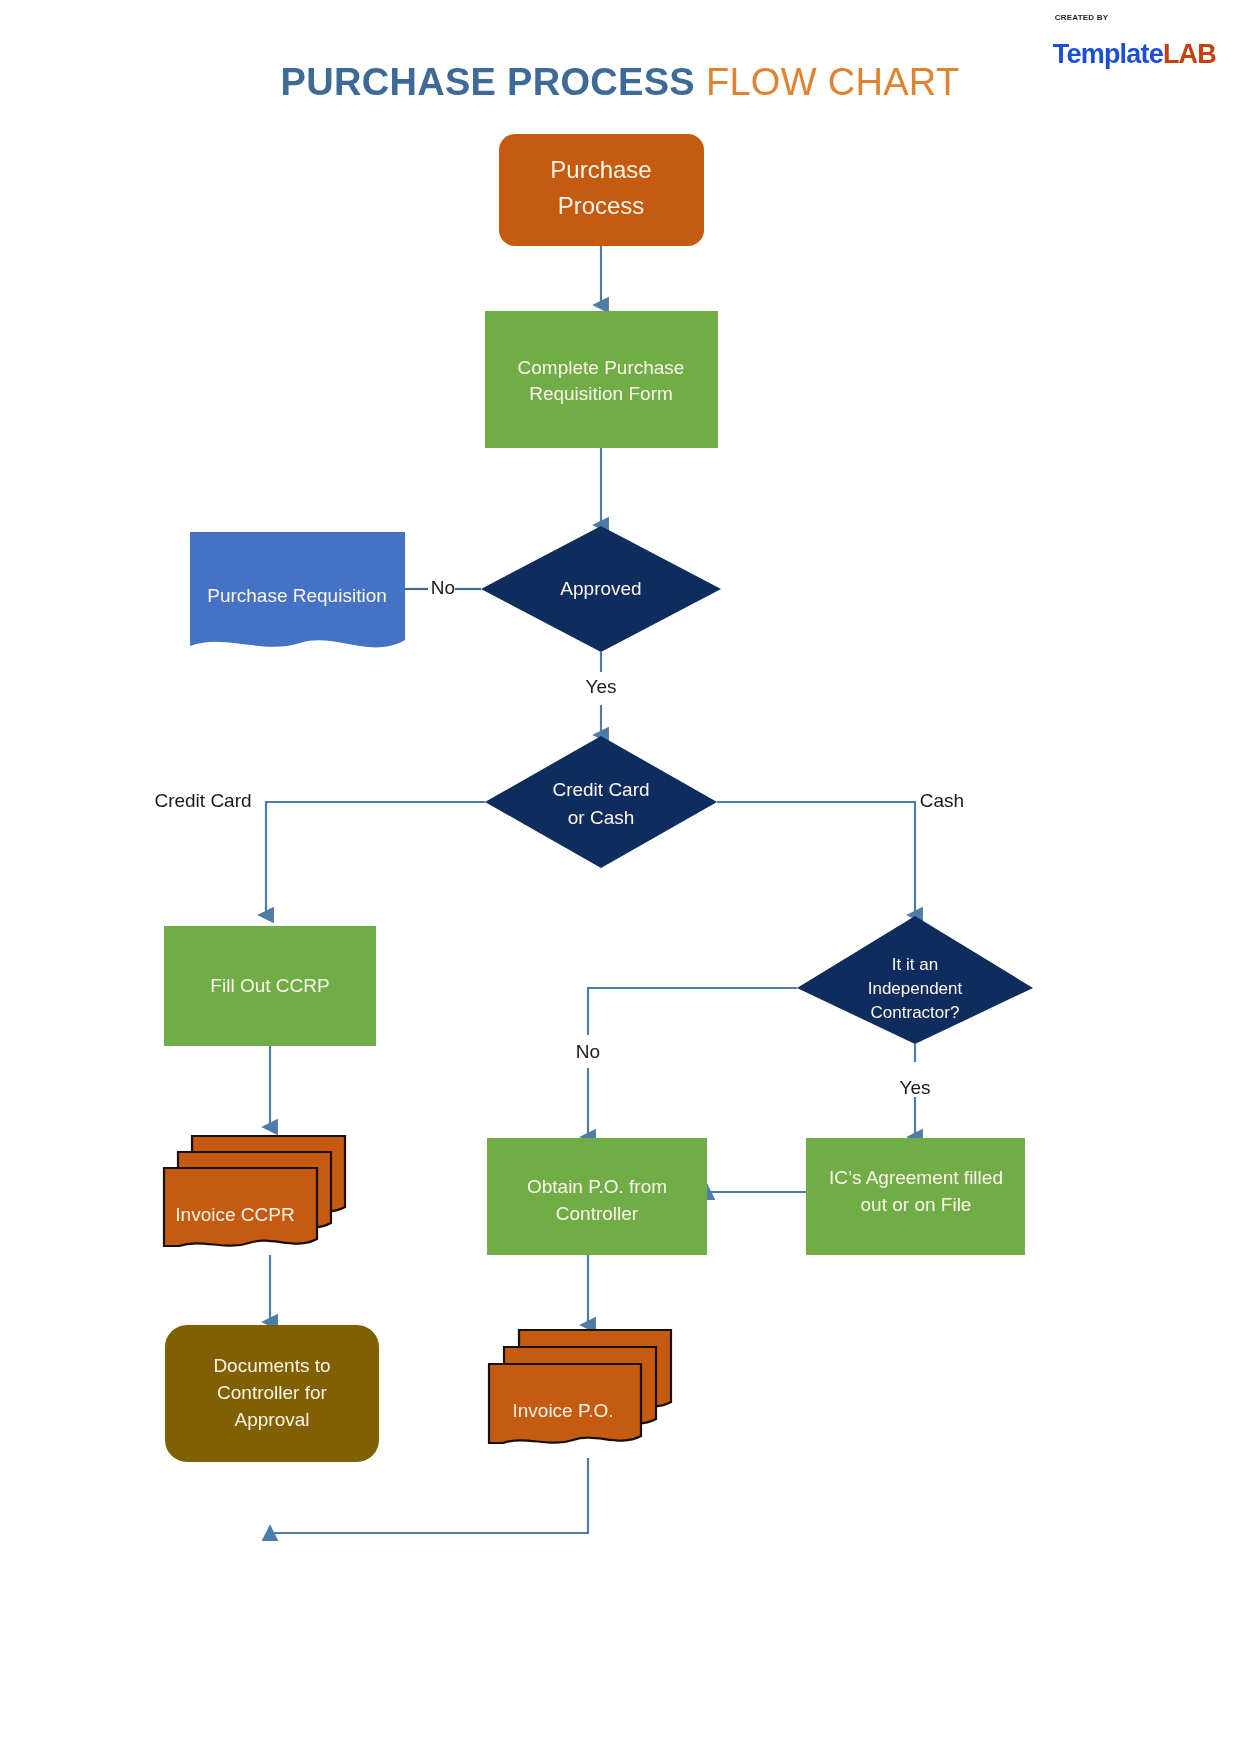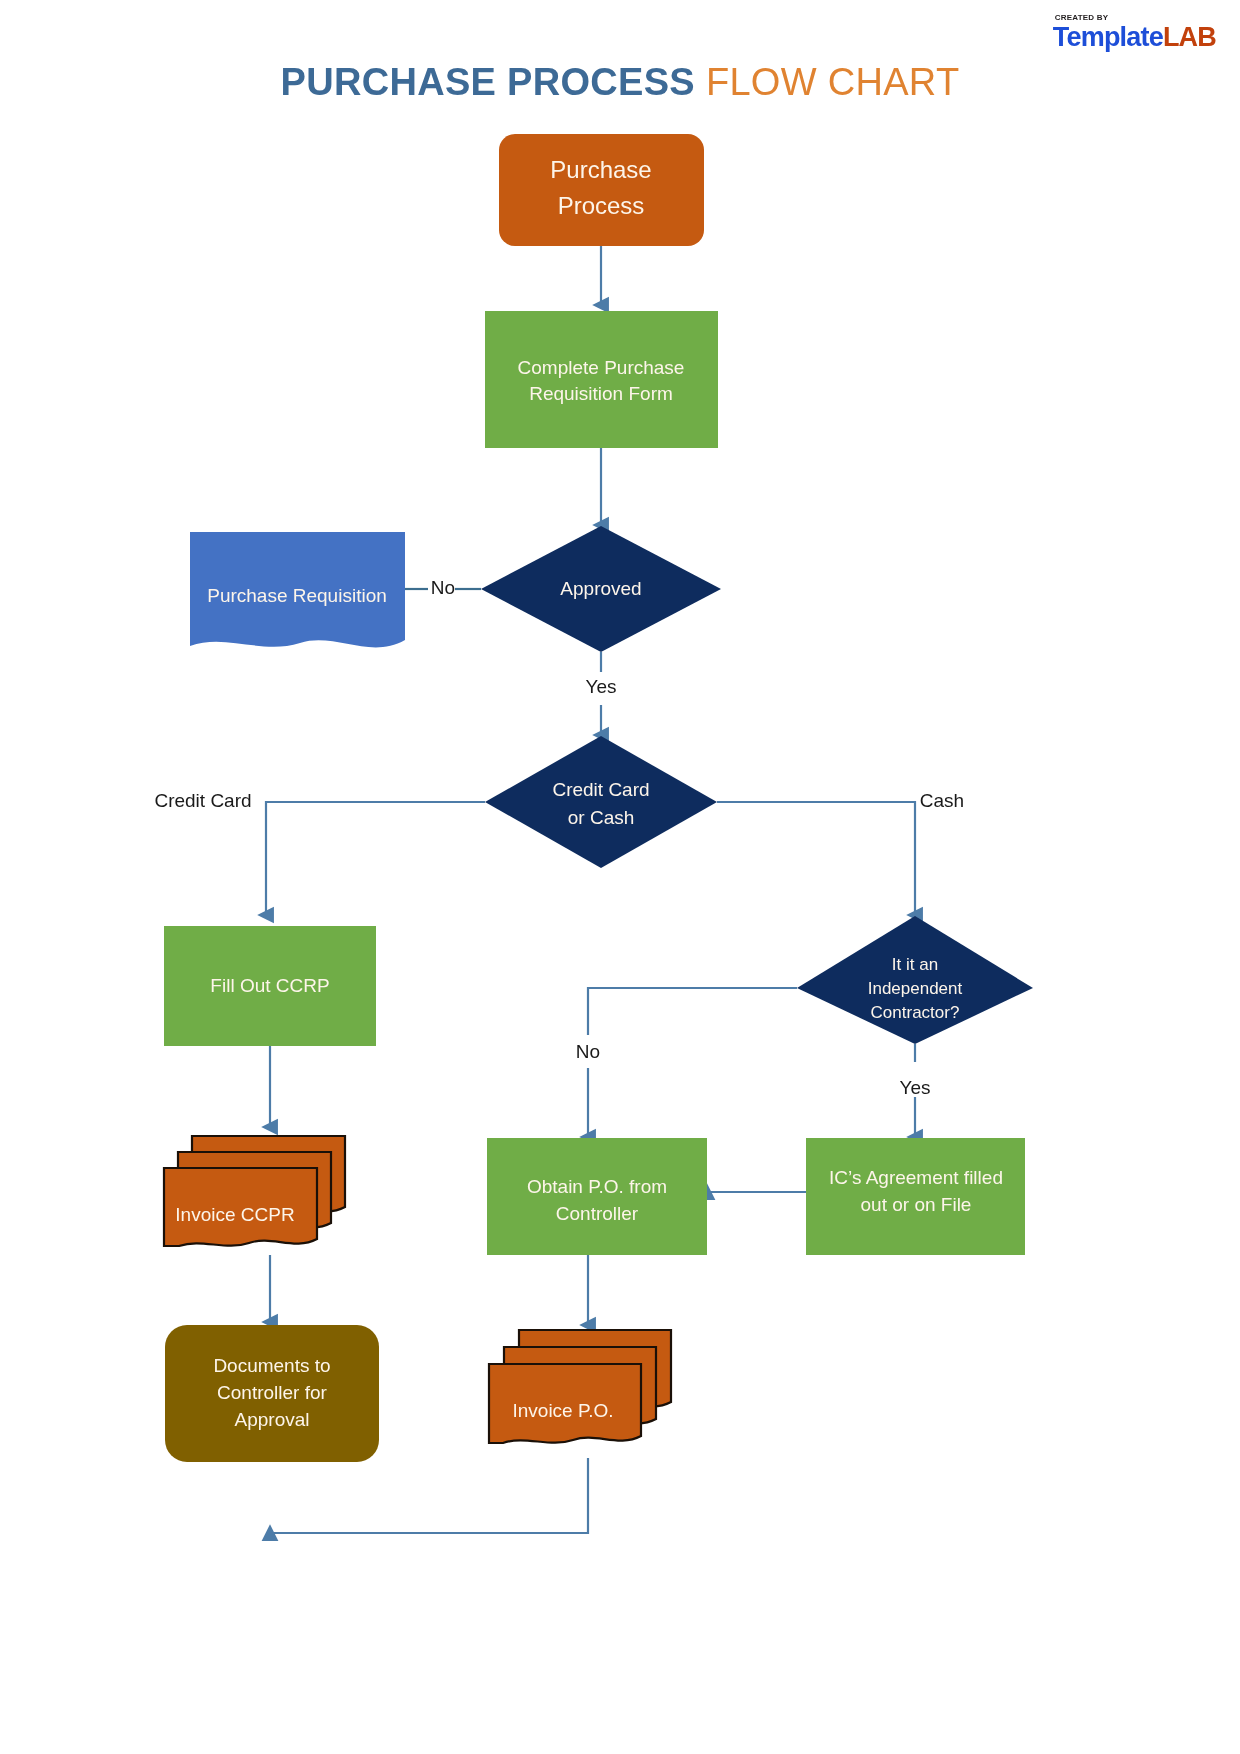--- a/index.html
+++ b/index.html
@@ -25,21 +25,21 @@
     text-align: right;
     line-height: 1;
     user-select: none;
   }
   #logo .created-by {
     font-size: 8px;
     font-weight: bold;
     letter-spacing: 0.2px;
     color: #231f20;
     display: block;
-    margin-bottom: 2px;
+    margin-bottom: 19px;
     text-align: left;
     padding-left: 2px;
   }
   #logo .word {
     font-size: 27px;
     font-weight: bold;
     letter-spacing: -0.8px;
   }
   #logo .tl-dark { color: #1d4ed8; }
   #logo .tl-red  { color: #c2410c; }

